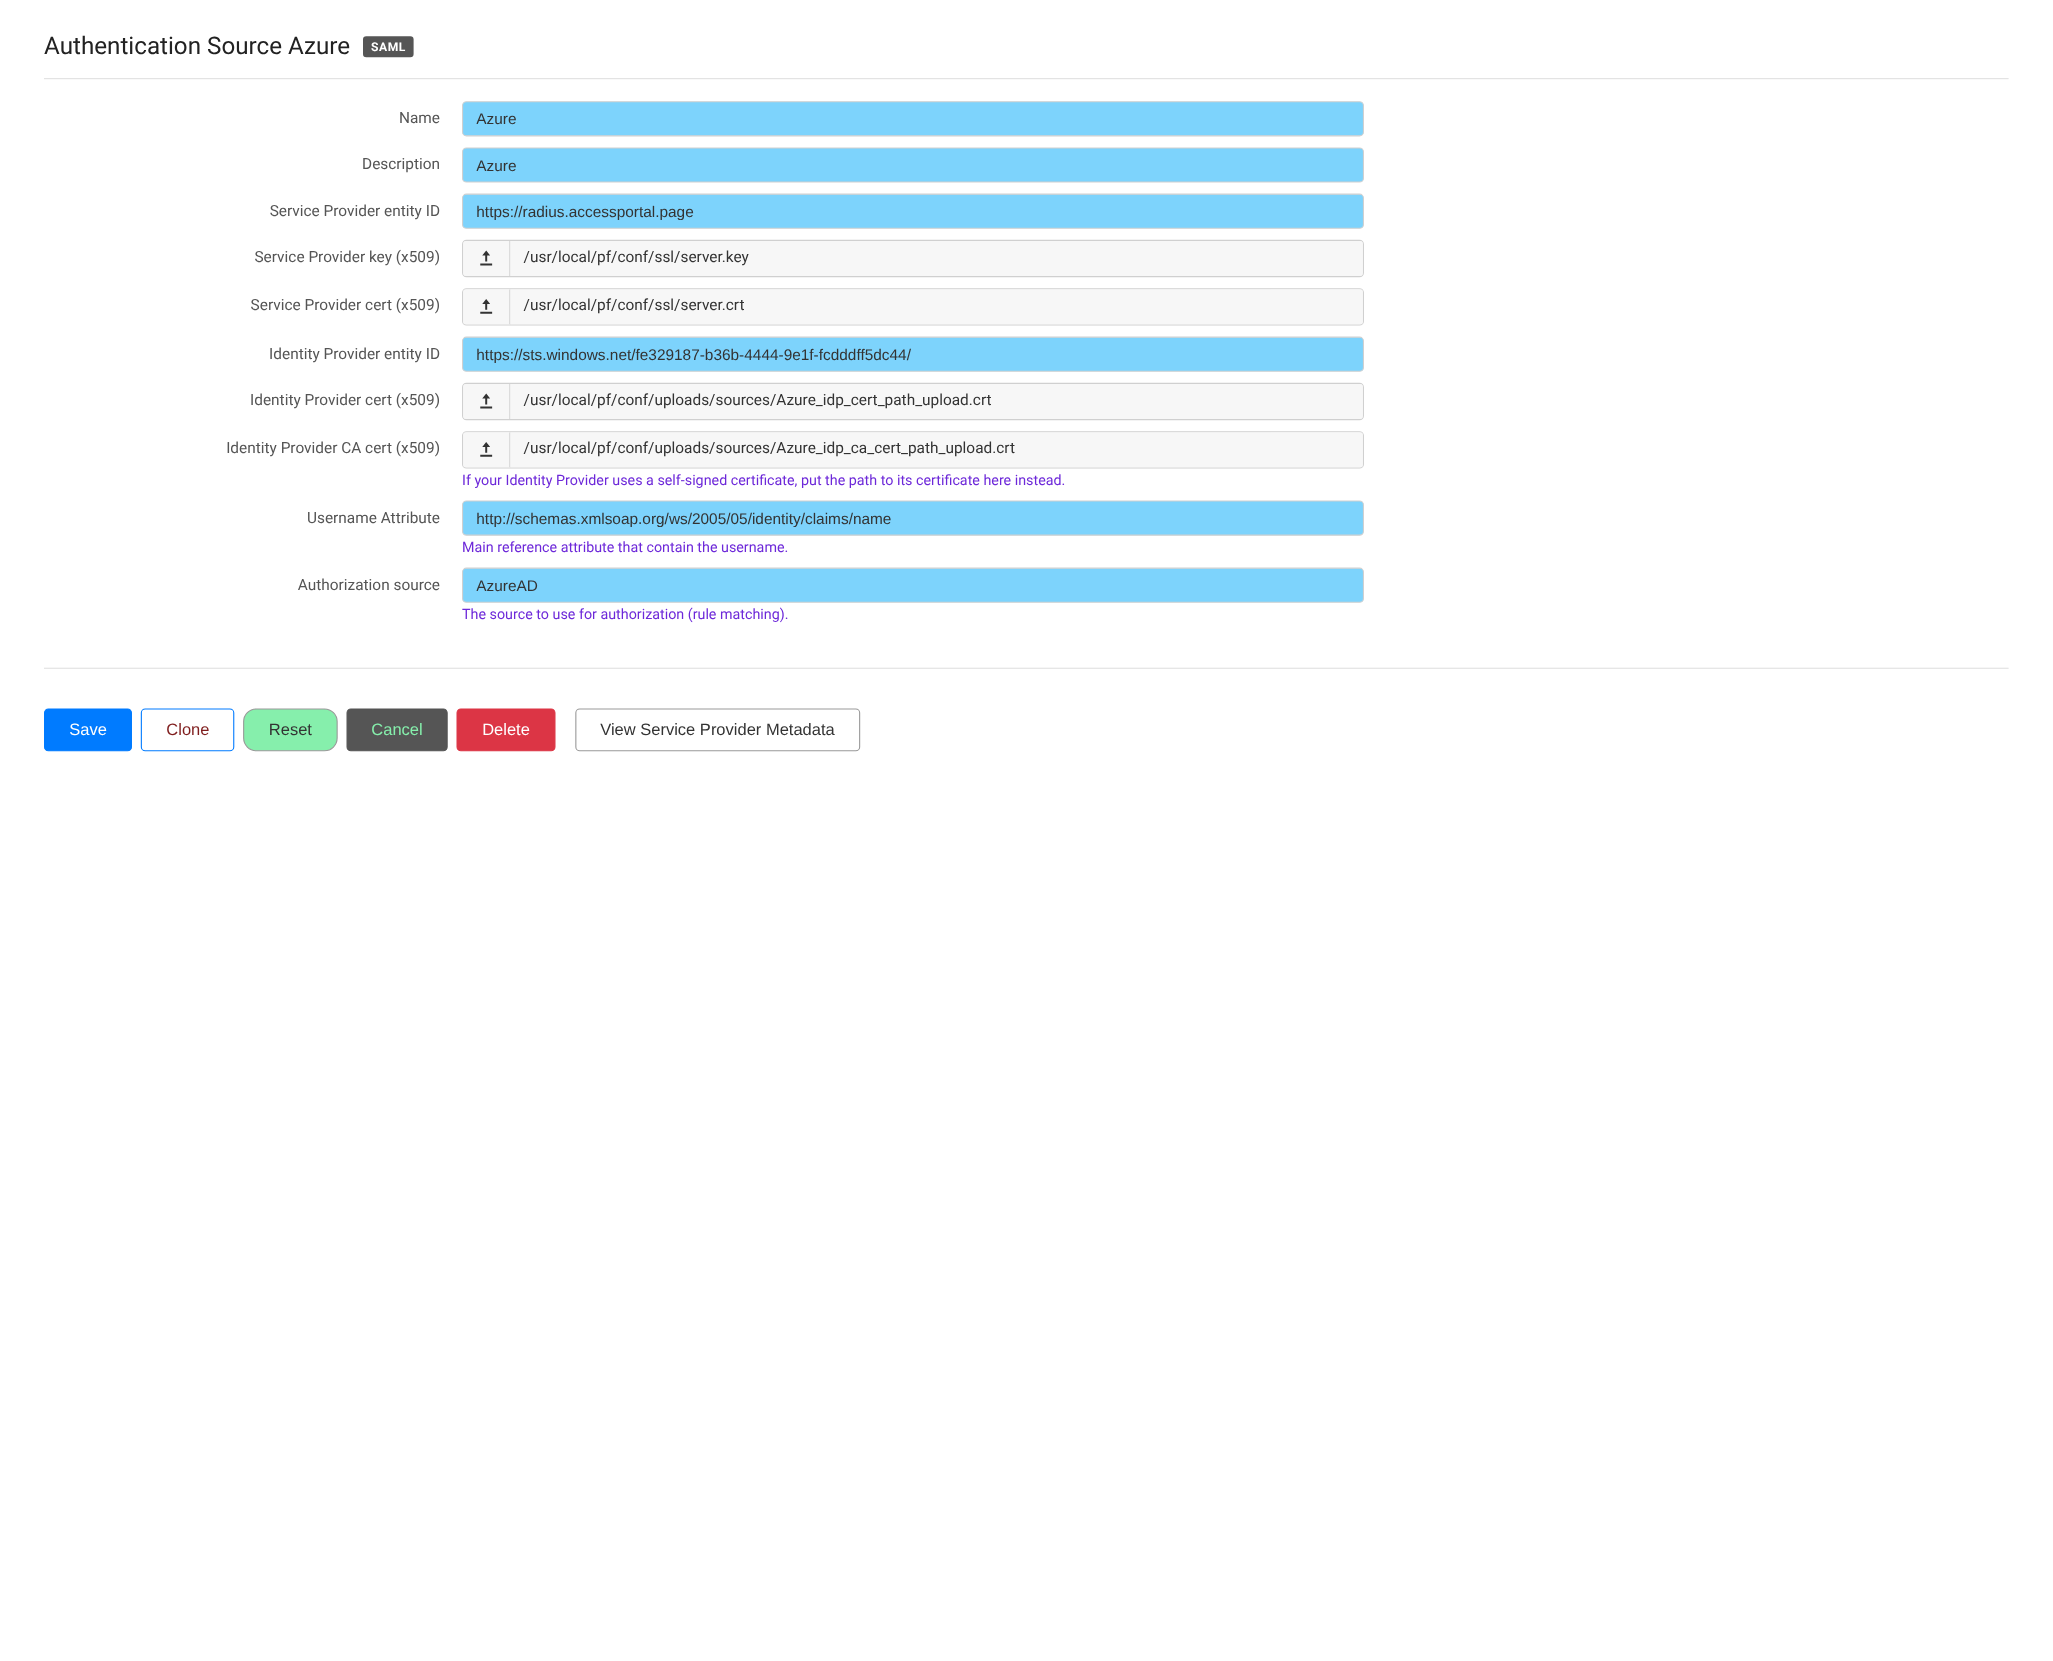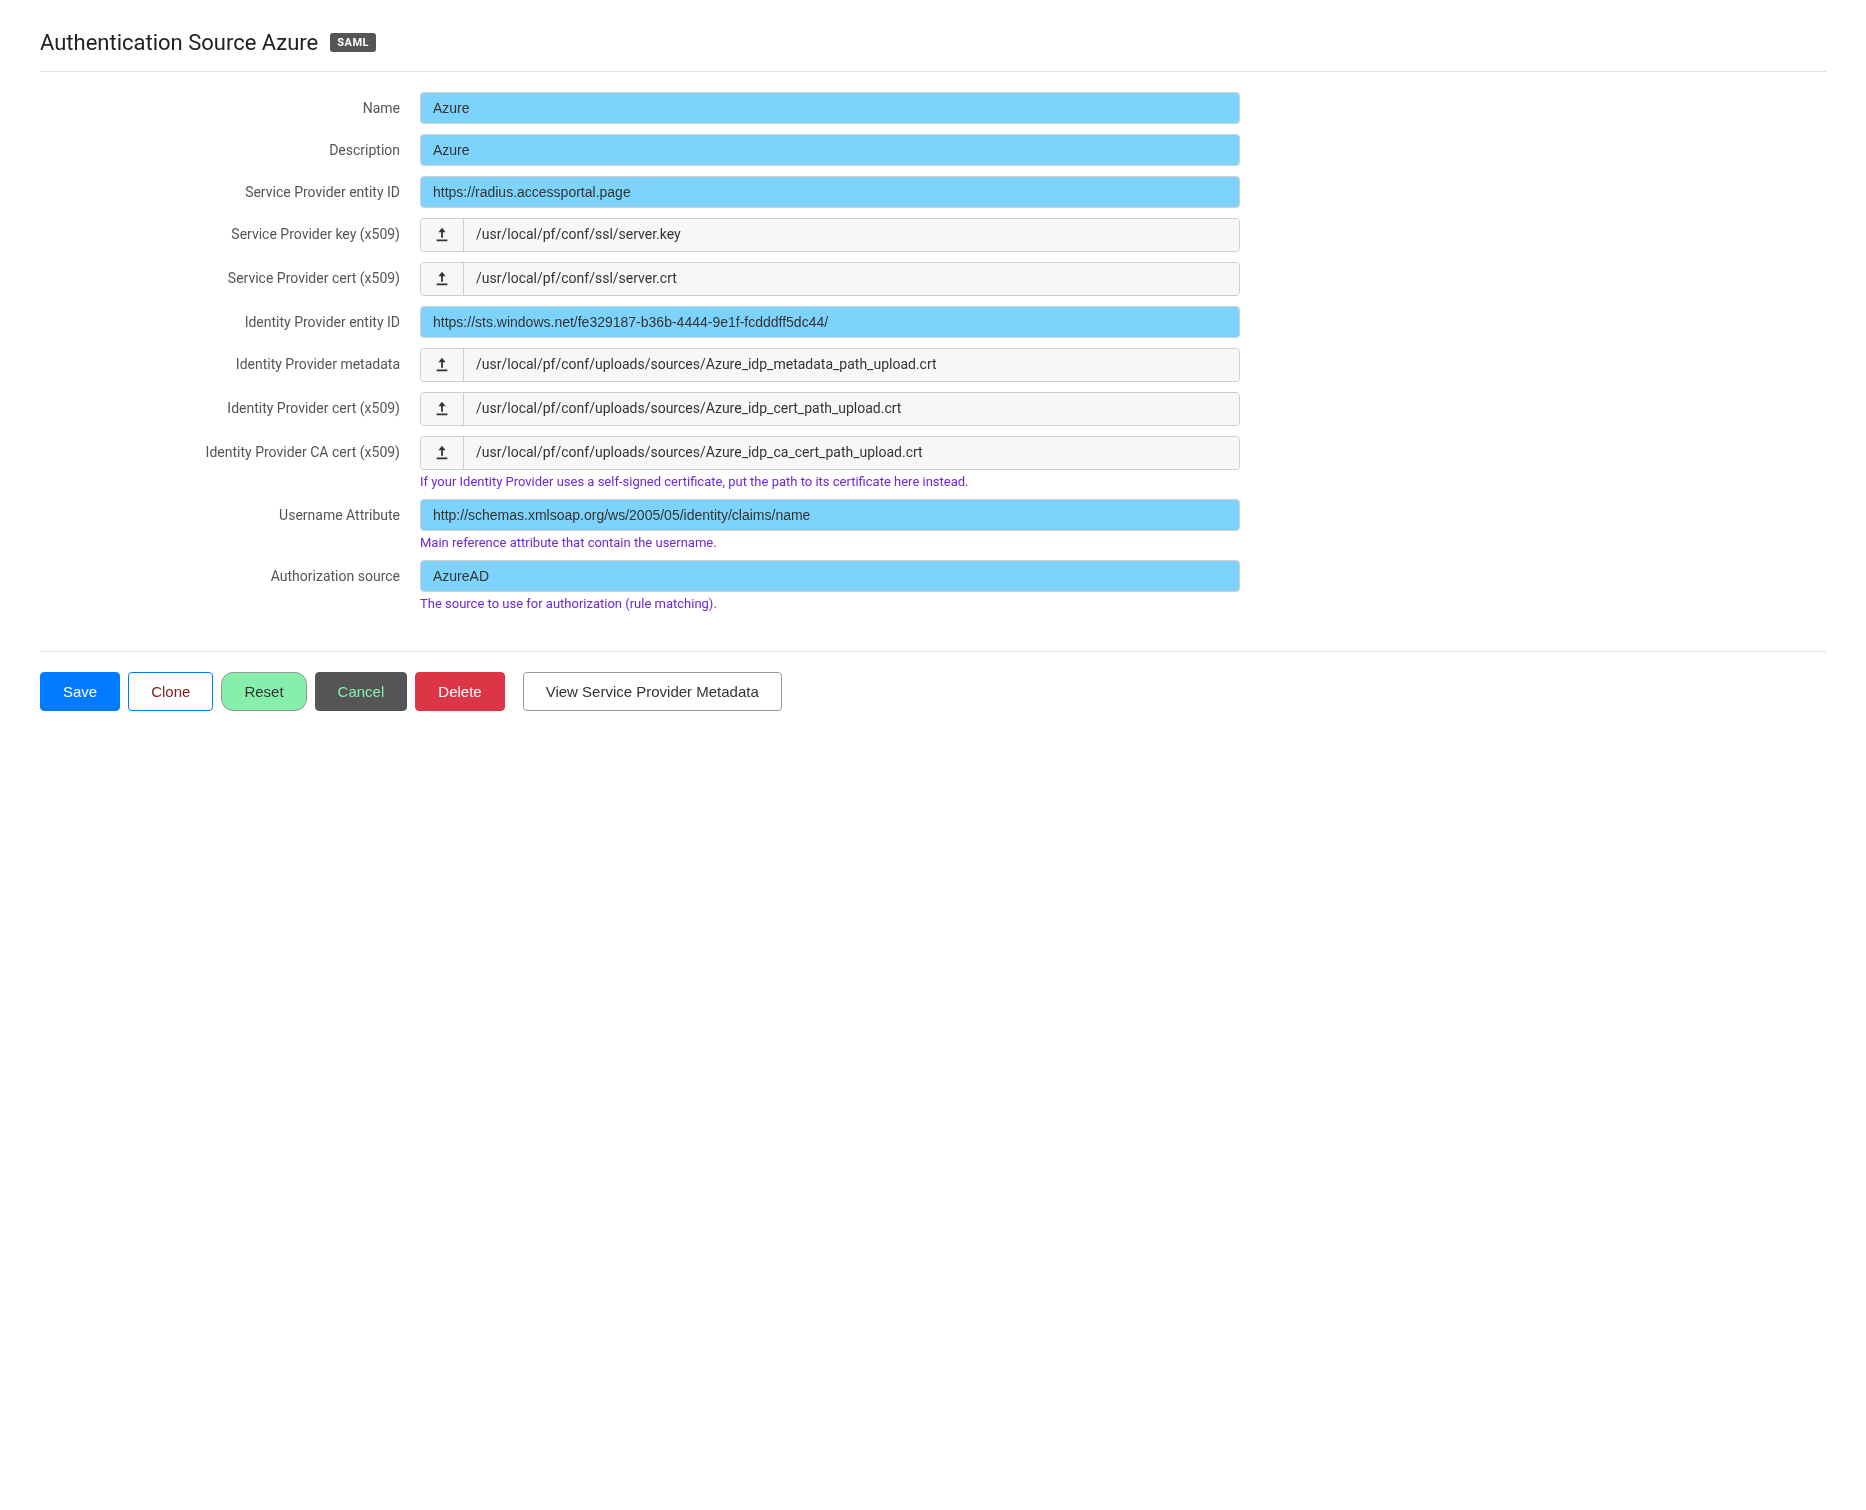--- a/index.html
+++ b/index.html
@@ -95,21 +95,21 @@
     .helper-text {
       font-size: 13px;
       color: #6d28d9;
       margin-top: 4px;
     }
     .footer-actions {
       display: flex;
       align-items: center;
       gap: 8px;
       margin-top: 40px;
-      padding-top: 20px;
+      padding-top: 36px;
       border-top: 1px solid #e0e0e0;
     }
     .btn {
       padding: 10px 22px;
       border-radius: 4px;
       font-size: 15px;
       font-weight: 500;
       cursor: pointer;
       border: 1px solid transparent;
     }
@@ -206,33 +206,20 @@
       </div>
     </div>
 
     <div class="form-row">
       <div class="form-label">Identity Provider entity ID</div>
       <div class="form-field">
         <input class="form-input" type="text" value="https://sts.windows.net/fe329187-b36b-4444-9e1f-fcdddff5dc44/" style="">
       </div>
     </div>
 
-    <div class="form-row">
-      <div class="form-label">Identity Provider metadata</div>
-      <div class="form-field">
-        <div class="form-input-with-icon">
-          <button class="upload-icon-btn">
-            <svg viewBox="0 0 20 20" fill="#333">
-              <path d="M10 2L6 7h3v6h2V7h3L10 2zM4 15v2h12v-2H4z"></path>
-            </svg>
-          </button>
-          <span class="file-path-text">/usr/local/pf/conf/uploads/sources/Azure_idp_metadata_path_upload.crt</span>
-        </div>
-      </div>
-    </div>
 
     <div class="form-row">
       <div class="form-label">Identity Provider cert (x509)</div>
       <div class="form-field">
         <div class="form-input-with-icon">
           <button class="upload-icon-btn">
             <svg viewBox="0 0 20 20" fill="#333">
               <path d="M10 2L6 7h3v6h2V7h3L10 2zM4 15v2h12v-2H4z"></path>
             </svg>
           </button>

